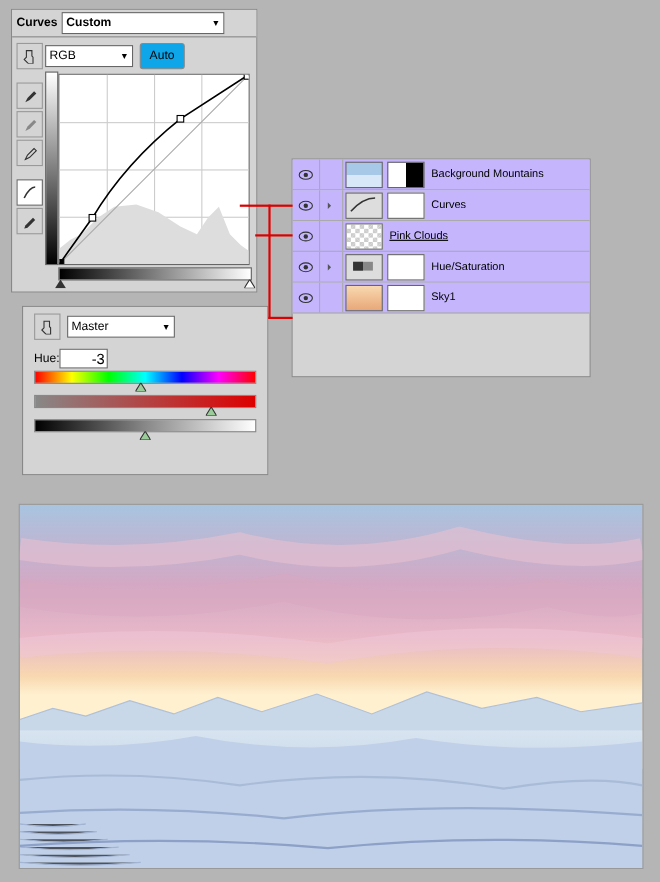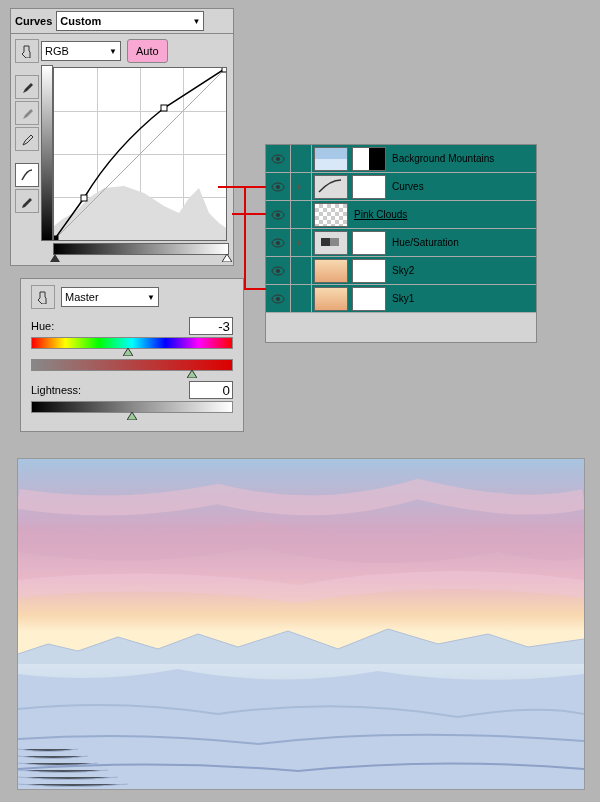--- a/index.html
+++ b/index.html
@@ -3,42 +3,42 @@
 <meta charset="utf-8">
 <style>
 body{margin:0;padding:0;background:#b5b5b5;font-family:Arial,sans-serif;font-size:11px;color:#000;width:600px;height:802px;position:relative}
 .panel{position:absolute;background:#d4d4d4;border:1px solid #888}
 .curves-panel{left:10px;top:8px;width:222px;height:256px}
 .hue-panel{left:20px;top:278px;width:222px;height:152px}
 .layers-panel{left:265px;top:144px;width:270px;height:197px;background:#d4d4d4}
 .tab{background:#d4d4d4;border-bottom:1px solid #888;padding:2px 4px;display:flex;align-items:center;gap:4px;font-weight:bold}
 .dropdown{background:#fff;border:1px solid #666;padding:1px 3px;height:16px;display:flex;align-items:center;justify-content:space-between;min-width:60px}
 .dropdown .arrow{font-size:8px}
-.btn{background:#f9a8d4;border:1px solid #888;border-radius:3px;padding:2px 8px;height:18px;display:flex;align-items:center}
+.btn{background:#0ea5e9;border:1px solid #888;border-radius:3px;padding:2px 8px;height:18px;display:flex;align-items:center}
 .toolcol{position:absolute;left:4px;top:30px;width:22px;display:flex;flex-direction:column;gap:0}
 .toolbtn{width:22px;height:22px;border:1px solid #999;background:#d4d4d4;margin-bottom:2px;display:flex;align-items:center;justify-content:center}
 .toolbtn.sel{background:#fff;border:1px solid #666}
 .curves-body{position:absolute;left:30px;top:30px;right:16px}
 .curves-top{display:flex;align-items:center;gap:6px;margin-bottom:4px}
 .curve-box{width:172px;height:172px;background:#fff;border:1px solid #666;position:relative}
 .grid-line{position:absolute;background:#ccc}
 .gradient-v{position:absolute;left:30px;top:56px;width:10px;height:174px;background:linear-gradient(to bottom,#fff,#000);border:1px solid #666}
 .gradient-h{position:absolute;left:42px;bottom:10px;width:174px;height:10px;background:linear-gradient(to right,#000,#fff);border:1px solid #666}
 .hue-body{padding:6px 10px}
 .hue-top{display:flex;align-items:center;gap:6px;margin-bottom:8px}
 .slider-row{margin-bottom:2px}
-.slider-label{display:flex;justify-content:space-between;align-items:center;margin-bottom:2px}
+.slider-label{display:flex;justify-content:flex-start;align-items:center;margin-bottom:2px}
 .num-input{background:#fff;border:1px solid #666;width:38px;text-align:right;padding:1px 2px;height:14px}
 .slider-track{height:10px;border:1px solid #888;position:relative}
 .hue-track{background:linear-gradient(to right,red,yellow,lime,cyan,blue,magenta,red)}
 .sat-track{background:linear-gradient(to right,#888,#d00)}
 .light-track{background:linear-gradient(to right,#000,#888,#fff)}
 .slider-handle{position:absolute;width:10px;height:8px;bottom:-8px;transform:translateX(-50%)}
 .slider-handle svg{display:block}
-.layer-row{display:flex;align-items:center;height:27px;border-bottom:1px solid #aaa;background:#0f766e}
+.layer-row{display:flex;align-items:center;height:27px;border-bottom:1px solid #aaa;background:#c4b5fd}
 .eye{width:24px;height:27px;border-right:1px solid #aaa;display:flex;align-items:center;justify-content:center}
 .link{width:20px;height:27px;border-right:1px solid #aaa;display:flex;align-items:center;justify-content:center;font-size:9px}
 .thumb{width:32px;height:22px;border:1px solid #666;margin:0 2px;background:#fff}
 .mask{width:32px;height:22px;border:1px solid #666;margin:0 2px;background:#fff}
 .mask.half{background:linear-gradient(to right,#fff 50%,#000 50%)}
 .layer-name{margin-left:4px;font-size:10px}
 .preview{position:absolute;left:17px;top:458px;width:566px;height:330px;border:1px solid #999}
 .connector{position:absolute;background:#d00}
 .lock{margin-left:auto;margin-right:10px;font-size:10px}
 .checker{background-image:linear-gradient(45deg,#ccc 25%,transparent 25%),linear-gradient(-45deg,#ccc 25%,transparent 25%),linear-gradient(45deg,transparent 75%,#ccc 75%),linear-gradient(-45deg,transparent 75%,#ccc 75%);background-size:8px 8px;background-position:0 0,0 4px,4px -4px,-4px 0}
@@ -160,24 +160,20 @@
       <div class="slider-track sat-track">
         <div class="slider-handle" style="left:80%">
             <svg width="10" height="8">
               <polygon points="5,0 10,8 0,8" fill="#9c9" stroke="#333"></polygon>
             </svg>
           </div>
       </div>
     </div>
     <div style="height:8px"></div>
     <div class="slider-row">
-      <div class="slider-label">
-          <span>Lightness:</span>
-          <input class="num-input" value="0" style="">
-        </div>
       <div class="slider-track light-track">
         <div class="slider-handle" style="left:50%">
             <svg width="10" height="8">
               <polygon points="5,0 10,8 0,8" fill="#9c9" stroke="#333"></polygon>
             </svg>
           </div>
       </div>
     </div>
   </div>
 </div>
@@ -236,32 +232,20 @@
           <svg width="10" height="10">
             <path d="M2 8 L2 2 L5 5 Z" fill="#555"></path>
           </svg>
         </div>
         <div class="thumb" style="background: rgb(221, 221, 221);"><svg width="30" height="20">
             <rect x="6" y="6" width="18" height="8" fill="#888"></rect>
             <rect x="6" y="6" width="9" height="8" fill="#333"></rect>
           </svg></div>
         <div class="mask"></div>
         <span class="layer-name">Hue/Saturation</span>
-      </div>
-      <div class="layer-row">
-        <div class="eye">
-          <svg width="14" height="10">
-            <ellipse cx="7" cy="5" rx="6" ry="4" fill="none" stroke="#333"></ellipse>
-            <circle cx="7" cy="5" r="2" fill="#333"></circle>
-          </svg>
-        </div>
-        <div class="link"></div>
-        <div class="thumb" style="background: linear-gradient(rgb(248, 216, 176), rgb(232, 168, 120));"></div>
-        <div class="mask"></div>
-        <span class="layer-name">Sky2</span>
       </div>
       <div class="layer-row">
         <div class="eye">
           <svg width="14" height="10">
             <ellipse cx="7" cy="5" rx="6" ry="4" fill="none" stroke="#333"></ellipse>
             <circle cx="7" cy="5" r="2" fill="#333"></circle>
           </svg>
         </div>
         <div class="link"></div>
         <div class="thumb" style="background: linear-gradient(rgb(248, 216, 176), rgb(232, 168, 120));"></div>

